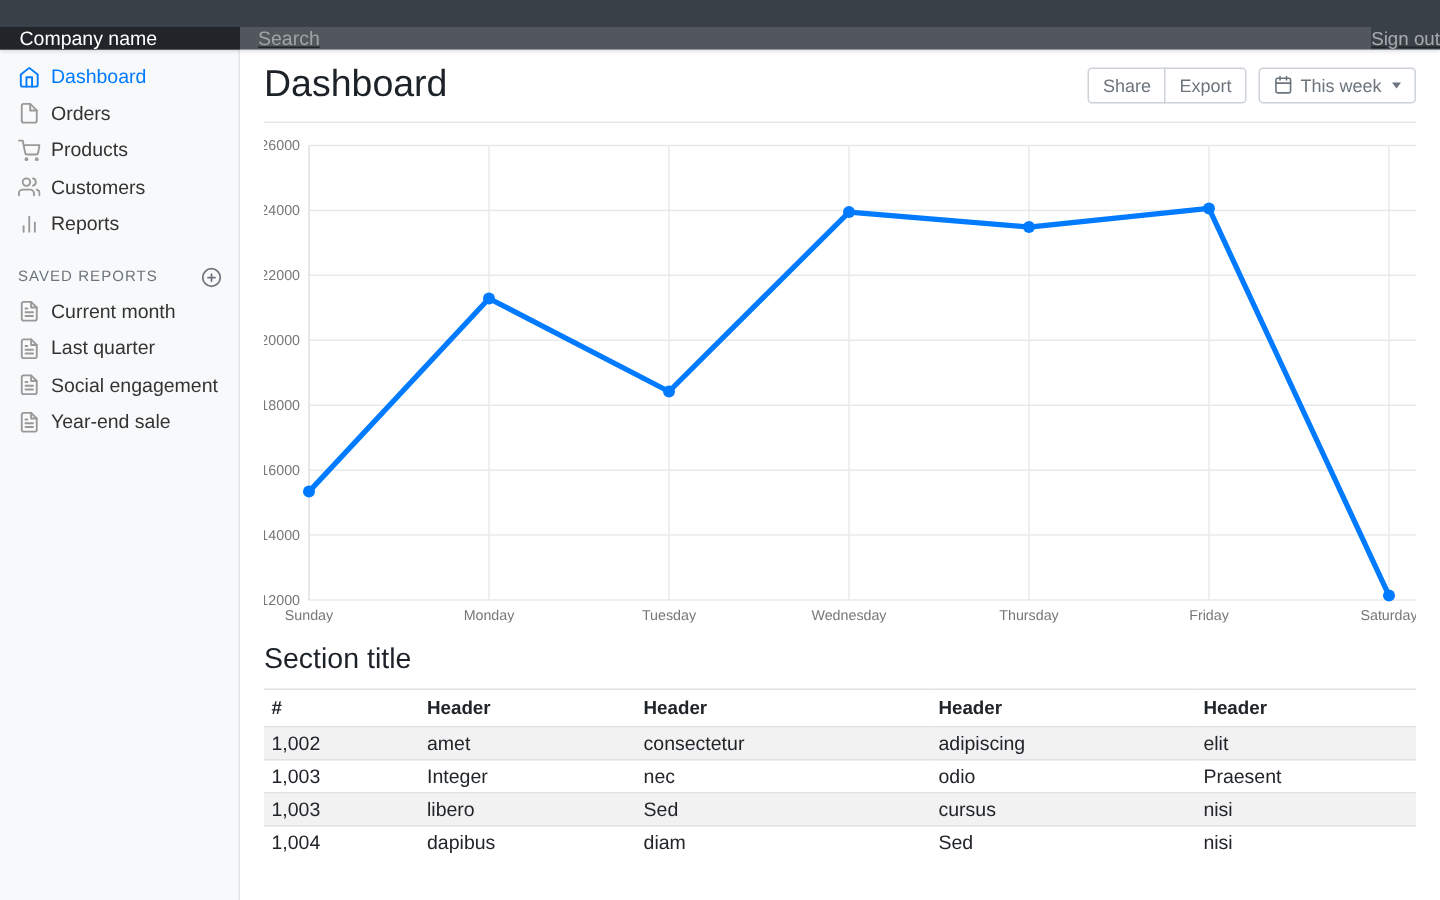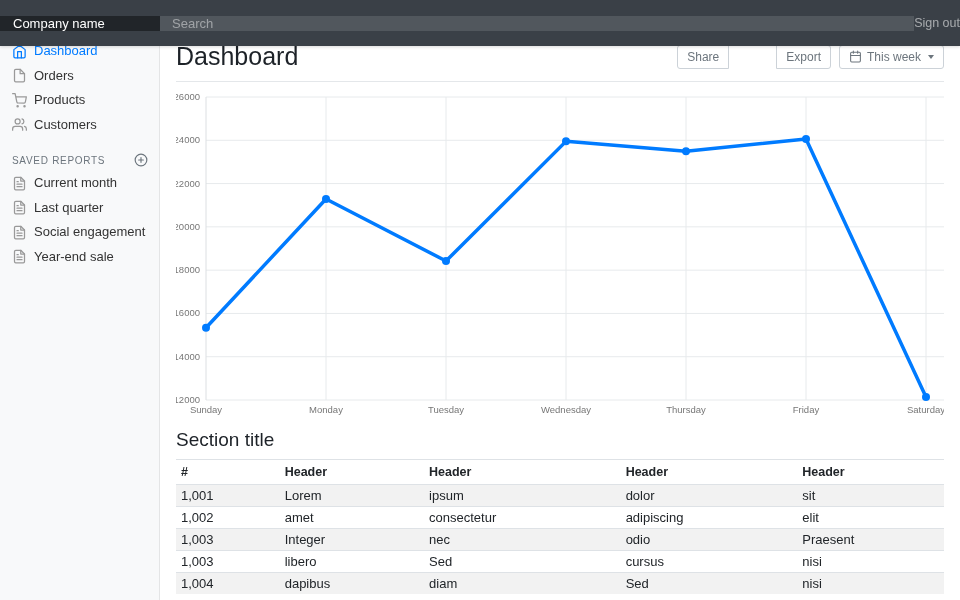--- a/index.html
+++ b/index.html
@@ -5,23 +5,24 @@
   * { box-sizing: border-box; margin: 0; padding: 0; }
   html, body { width: 960px; height: 600px; overflow: hidden; }
   body {
     font-family: "Liberation Sans", "DejaVu Sans", sans-serif;
     background: #fff; color: #212529; font-size: 13px;
     position: relative;
   }
 
   
   .navbar {
-    position: absolute; top: 0; left: 0; right: 0; height: 46px;
-    background: #3a4047; display: flex; align-items: center; z-index: 10;
+    position: absolute; top: 0; left: 0; right: 0; height: 33px;
+    background: #3a4047; display: flex; align-items: flex-end; z-index: 10;
     box-shadow: 0 1px 3px rgba(0,0,0,.15);
+    text-decoration: underline;
   }
   .navbar-brand {
     flex: 0 0 160px; background: #212529; color: #fff;
     display: flex; align-items: center; padding: 0 13px;
     font-size: 13px; text-decoration: none;
   }
   .navbar-search {
     flex: 1 1 auto; border: none; outline: none;
     background: rgba(255,255,255,.12); color: #fff;
     font-size: 13px; padding: 0 12px;
@@ -68,21 +69,21 @@
     padding: 2px 0 9px 0; border-bottom: 1px solid #e4e7ea;
   }
   .page-title { font-size: 25px; font-weight: 500; line-height: 1.25; color: #1d2228; }
   .toolbar { display: flex; align-items: center; }
   .btn {
     font-family: "Liberation Sans", "DejaVu Sans", sans-serif;
     font-size: 12px; color: #6c757d; background: #fff;
     border: 1px solid #ccd2d8; padding: 3px 9px; cursor: pointer;
     line-height: 16px;
   }
-  .btn-group { display: inline-flex; gap: 48px; }
+  .btn-group { display: inline-flex; }
   .btn-group .btn:first-child { border-radius: 3px 0 0 3px; }
   .btn-group .btn:last-child { border-radius: 0 3px 3px 0; margin-left: -1px; }
   .btn-period {
     display: inline-flex; align-items: center; gap: 5px;
     margin-left: 8px; border-radius: 3px;
   }
   .btn-period .icn { width: 13px; height: 13px; color: #6c757d; display: inline-flex; }
   .caret {
     width: 0; height: 0; margin-left: 2px;
     border-left: 3.5px solid transparent; border-right: 3.5px solid transparent;
@@ -143,20 +144,30 @@
       <li class="nav-item">
         <span class="icn">
           <svg viewBox="0 0 24 24" fill="none" stroke="currentColor" stroke-width="2" stroke-linecap="round" stroke-linejoin="round">
             <path d="M17 21v-2a4 4 0 0 0-4-4H5a4 4 0 0 0-4 4v2"></path>
             <circle cx="9" cy="7" r="4"></circle>
             <path d="M23 21v-2a4 4 0 0 0-3-3.87"></path>
             <path d="M16 3.13a4 4 0 0 1 0 7.75"></path>
           </svg>
         </span>
         <span>Customers</span>
+      </li>
+      <li class="nav-item">
+        <span class="icn">
+          <svg viewBox="0 0 24 24" fill="none" stroke="currentColor" stroke-width="2" stroke-linecap="round" stroke-linejoin="round">
+            <line x1="18" y1="20" x2="18" y2="10"></line>
+            <line x1="12" y1="20" x2="12" y2="4"></line>
+            <line x1="6" y1="20" x2="6" y2="14"></line>
+          </svg>
+        </span>
+        <span>Reports</span>
       </li>
     </ul>
   <div class="saved-head">
     <span>Saved reports</span>
     <span class="icn" id="saved-add-icon">
         <svg viewBox="0 0 24 24" fill="none" stroke="currentColor" stroke-width="2" stroke-linecap="round" stroke-linejoin="round">
           <circle cx="12" cy="12" r="10"></circle>
           <line x1="12" y1="8" x2="12" y2="16"></line>
           <line x1="8" y1="12" x2="16" y2="12"></line>
         </svg>
@@ -292,27 +303,20 @@
         <tr id="table-head-row">
           <th>#</th>
           <th>Header</th>
           <th>Header</th>
           <th>Header</th>
           <th>Header</th>
         </tr>
       </thead>
     <tbody id="table-body">
         <tr>
-          <td>1,001</td>
-          <td>Lorem</td>
-          <td>ipsum</td>
-          <td>dolor</td>
-          <td>sit</td>
-        </tr>
-        <tr>
           <td>1,002</td>
           <td>amet</td>
           <td>consectetur</td>
           <td>adipiscing</td>
           <td>elit</td>
         </tr>
         <tr>
           <td>1,003</td>
           <td>Integer</td>
           <td>nec</td>

